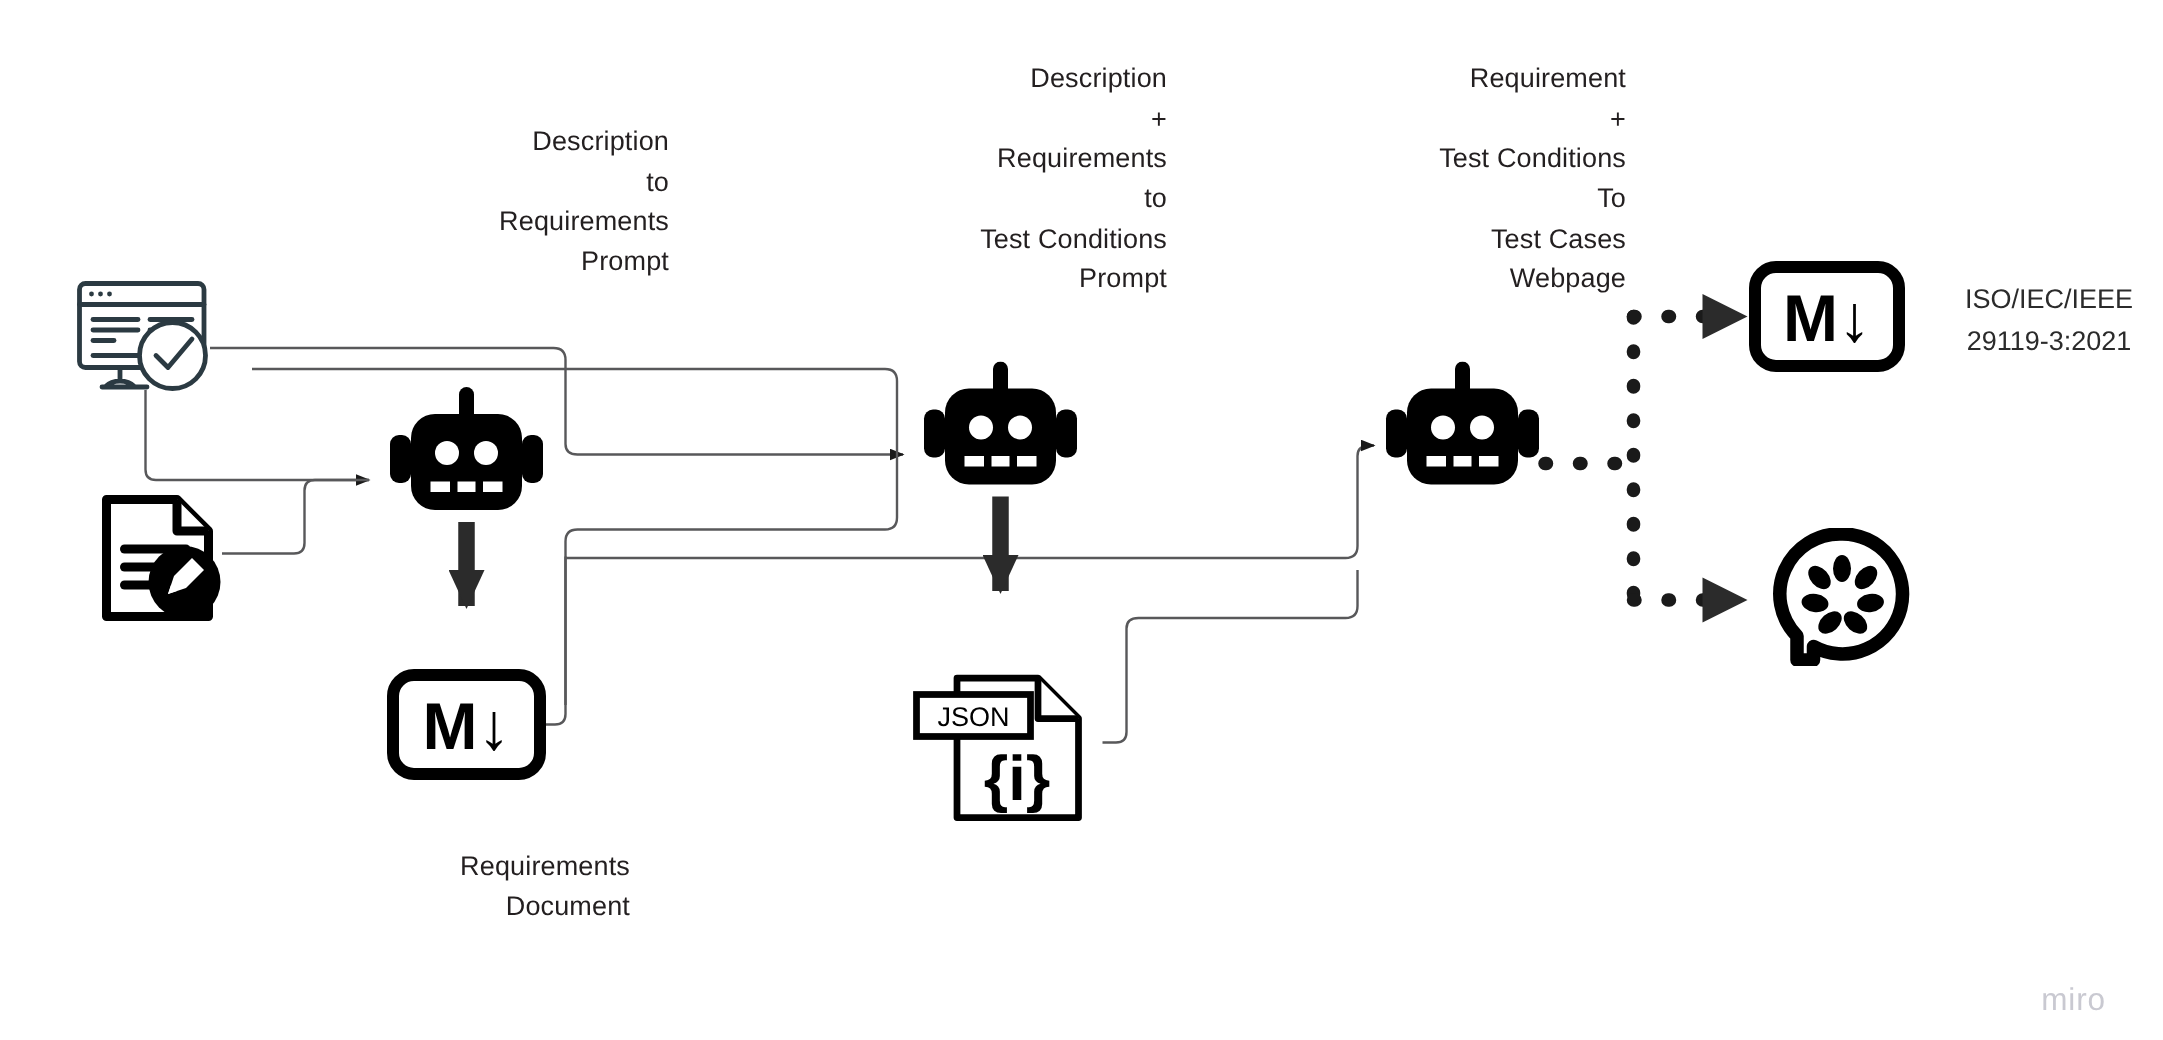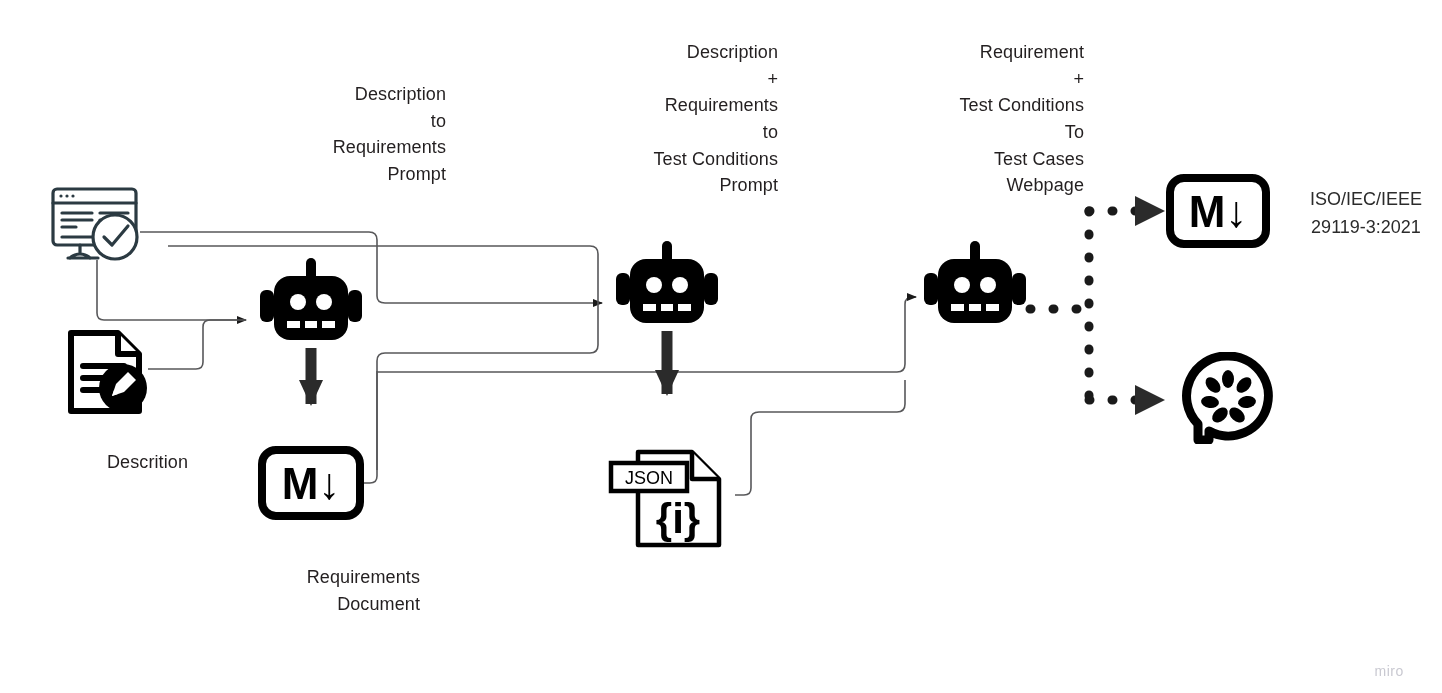--- a/index.html
+++ b/index.html
@@ -34,21 +34,21 @@
     letter-spacing: 0.1px;
   }
   .icon {
     position: absolute;
   }
   .miro {
     position: absolute;
     right: 38px;
     bottom: 14px;
     color: #c9c9d1;
-    font-size: 14px;
+    font-size: 21px;
     letter-spacing: 0.6px;
   }
   .iso {
     position: absolute;
     color: #2b2b2b;
     font-size: 18px;
     line-height: 1.55;
     text-align: center;
     white-space: pre-line;
   }
@@ -129,21 +129,20 @@
       <g stroke="#000000" stroke-width="6" stroke-linecap="round">
         <line x1="17" y1="36" x2="58" y2="36"></line>
         <line x1="17" y1="48" x2="58" y2="48"></line>
         <line x1="17" y1="60" x2="48" y2="60"></line>
       </g>
       <circle cx="57" cy="58" r="24" fill="#000000"></circle>
       <path d="M46,66 L50,54 L62,42 L70,50 L58,62 z" fill="#ffffff"></path>
       <path d="M46,66 L52,64 L48,60 z" fill="#ffffff"></path>
     </svg>
   </div>
-  <div class="lbl" style="left:28px; top:449px; width:160px;">Descrition</div>
 
   <div class="icon" style="left:258px; top:258px; width:106px; height:95px;">
     <svg width="106" height="95" viewBox="0 0 106 95" fill="#000000">
       <rect x="48" y="0" width="10" height="24" rx="5"></rect>
       <rect x="2" y="32" width="14" height="32" rx="6"></rect>
       <rect x="90" y="32" width="14" height="32" rx="6"></rect>
       <rect x="16" y="18" width="74" height="64" rx="16"></rect>
       <circle cx="40" cy="44" r="8" fill="#ffffff"></circle>
       <circle cx="66" cy="44" r="8" fill="#ffffff"></circle>
       <rect x="29" y="63" width="13" height="7" fill="#ffffff"></rect>

